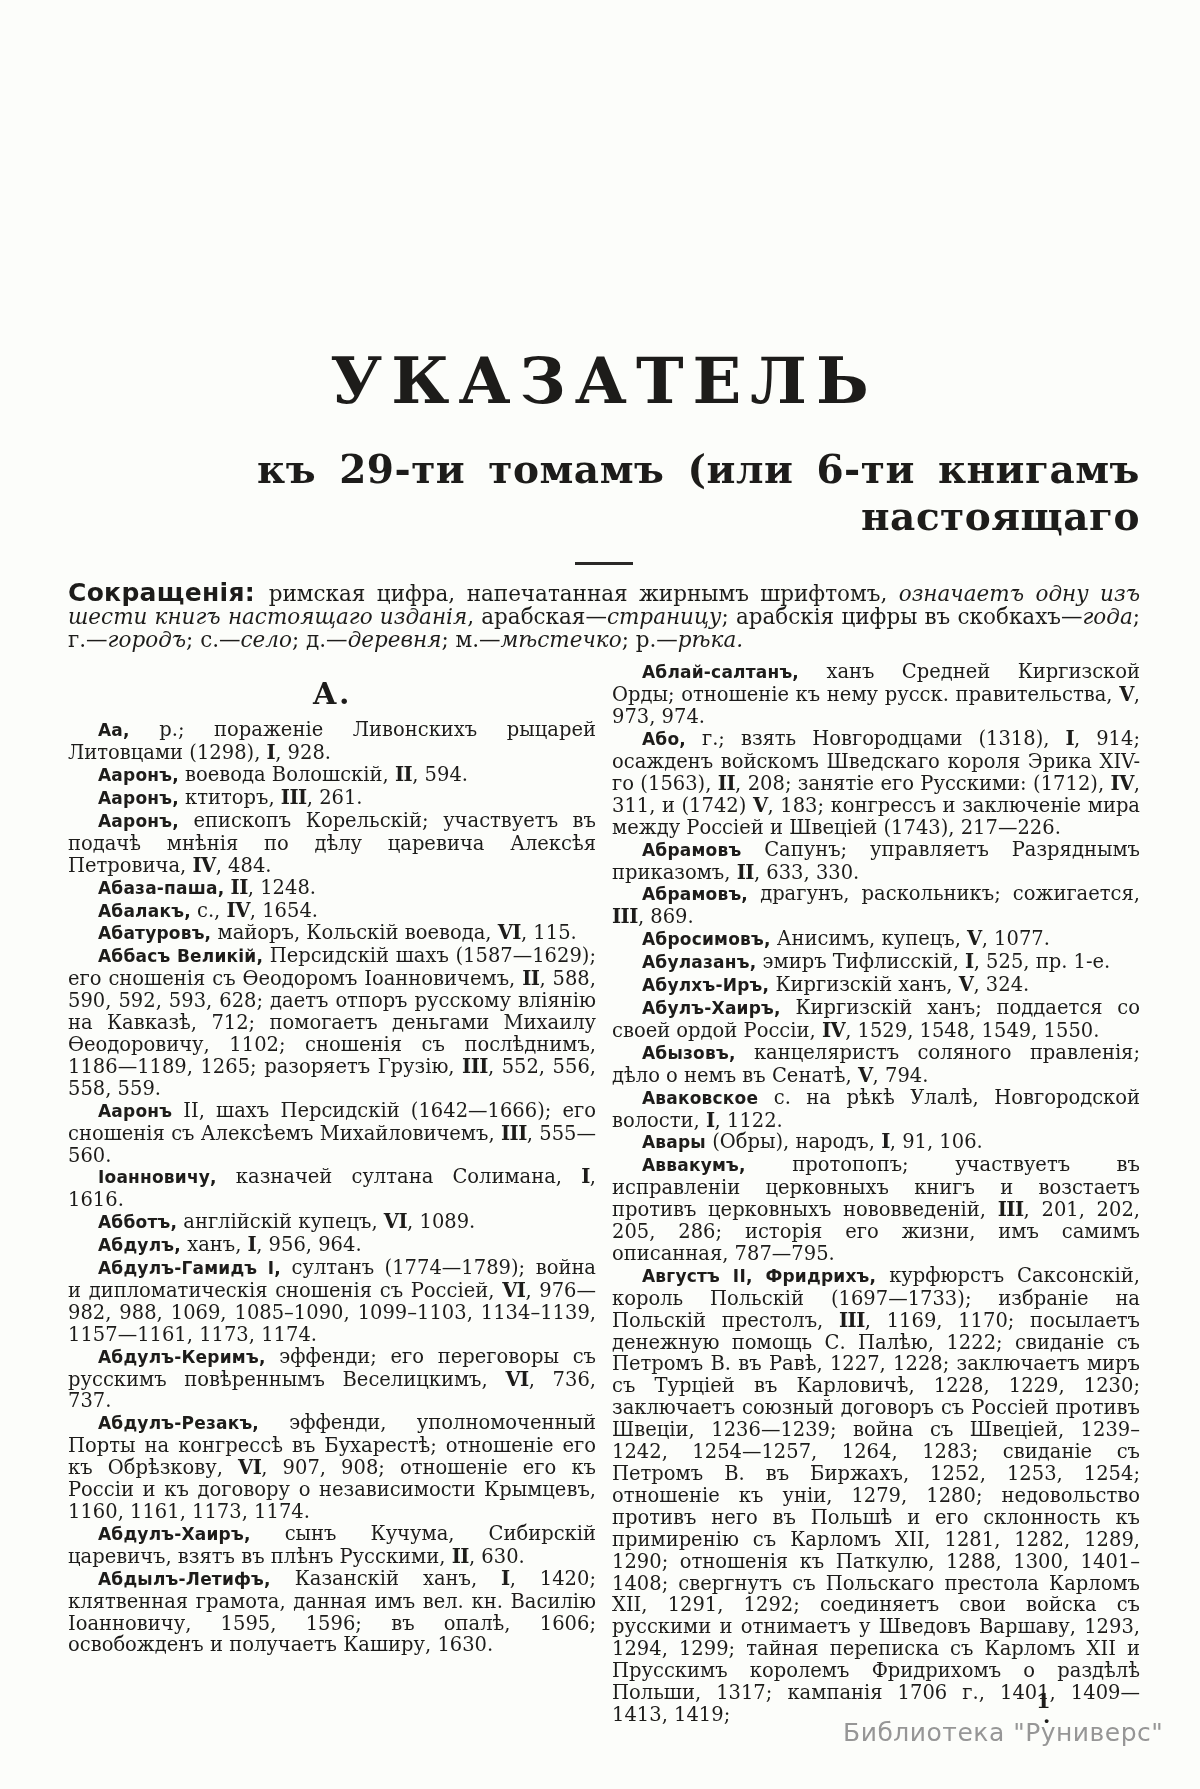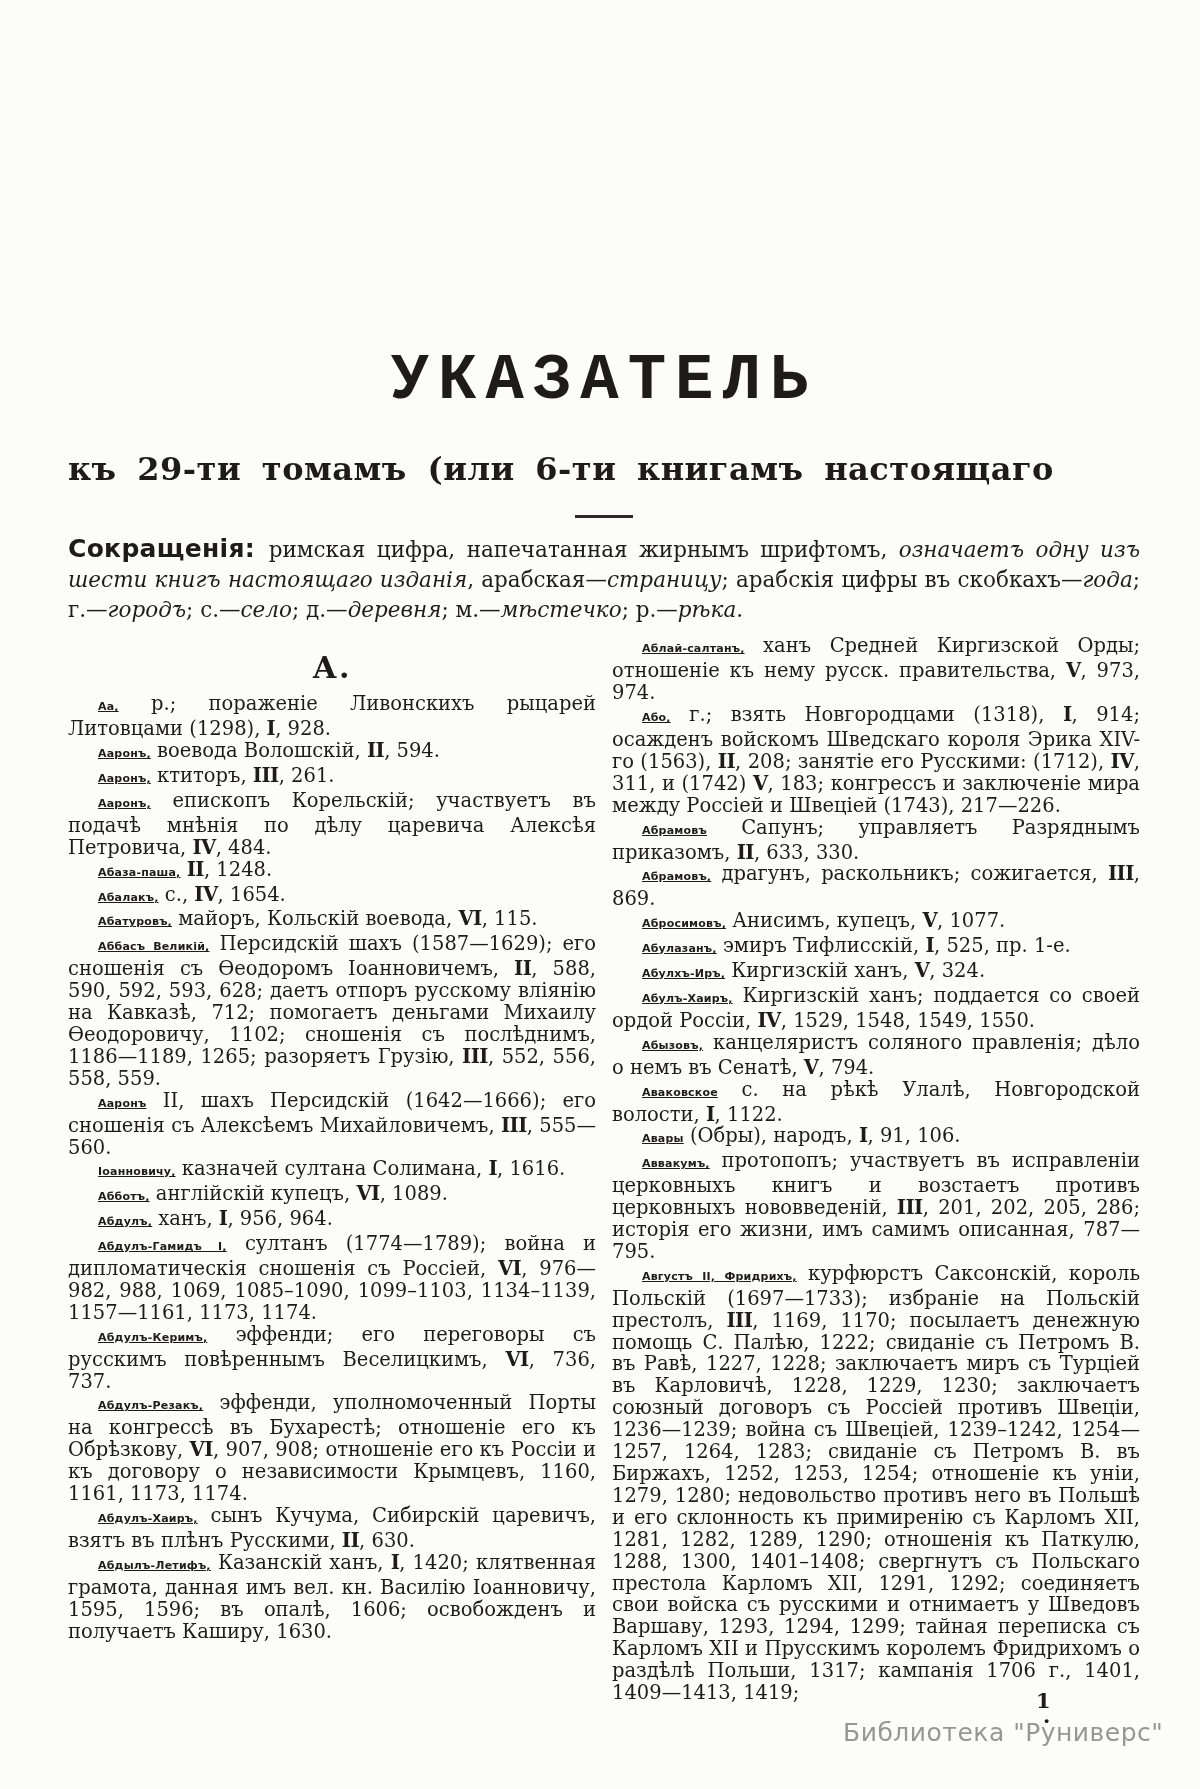--- a/index.html
+++ b/index.html
@@ -11,42 +11,41 @@
     color:#1d1c1a;
     font-family:"DejaVu Serif", serif;
     overflow:hidden;
   }
   .content { position:absolute; left:68px; top:346px; width:1072px; }
 
   .title {
     margin:0; text-align:center;
     font-size:64px; font-weight:bold; letter-spacing:9px;
     line-height:1.1;
-    font-family:Liberation Mono, monospace;
   }
   .subtitle {
-    margin:30px 0 0 0; text-align:left;
-    font-size:32px; font-weight:bold;
+    margin:30px 0 0 0; text-align:right;
+    font-size:39px; font-weight:bold;
     line-height:47px; word-spacing:9px; letter-spacing:0.5px;
   }
   .divider { width:58px; height:3px; background:#2a2927; margin:22px auto 16px auto; }
 
   .abbrev {
-    margin:0; font-size:21.5px; line-height:30px;
+    margin:0; font-size:21.5px; line-height:23px;
     text-align:justify;
   }
   .seg-lead {
     font-family:"DejaVu Sans", sans-serif;
     font-weight:bold; font-size:25px; letter-spacing:0.3px;
   }
   .seg-i { font-style:italic; }
   .seg-v { font-weight:bold; letter-spacing:-0.5px; }
   .seg-h {
     font-family:"DejaVu Sans", sans-serif;
-    font-weight:bold; font-size:11px; letter-spacing:0.2px;text-decoration:underline;
+    font-weight:bold; font-size:17px; letter-spacing:0.2px;
   }
 
   .columns { display:flex; gap:16px; margin-top:10px; }
   .col {
     width:528px; font-size:19.5px; line-height:21.9px;
     text-align:justify;
   }
   .section-letter {
     text-align:center; font-weight:bold; font-size:30px;
     margin:22px 0 14px 0; letter-spacing:2px;

